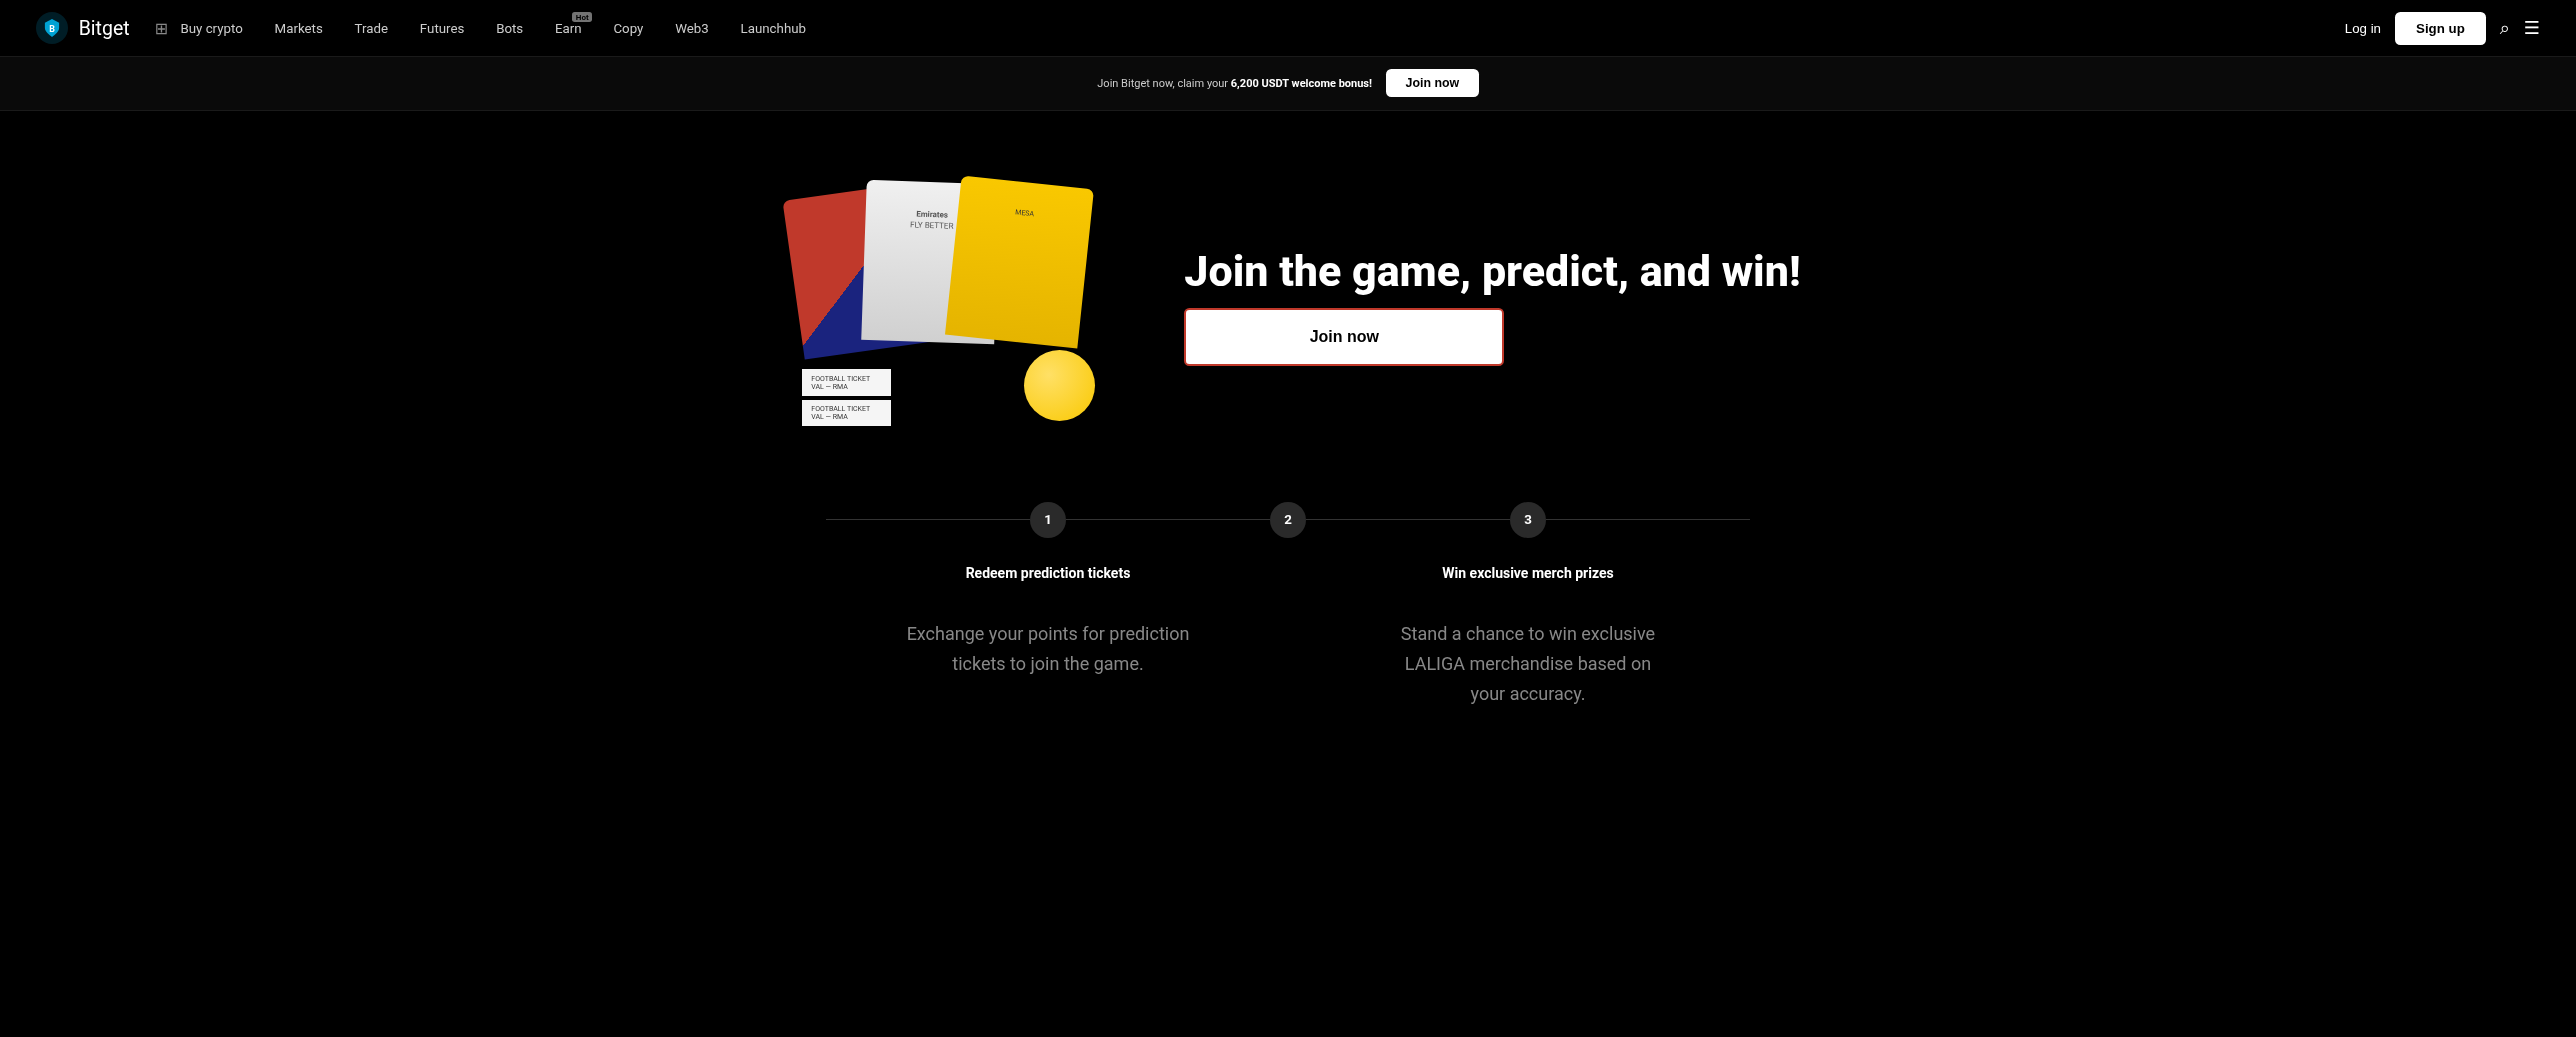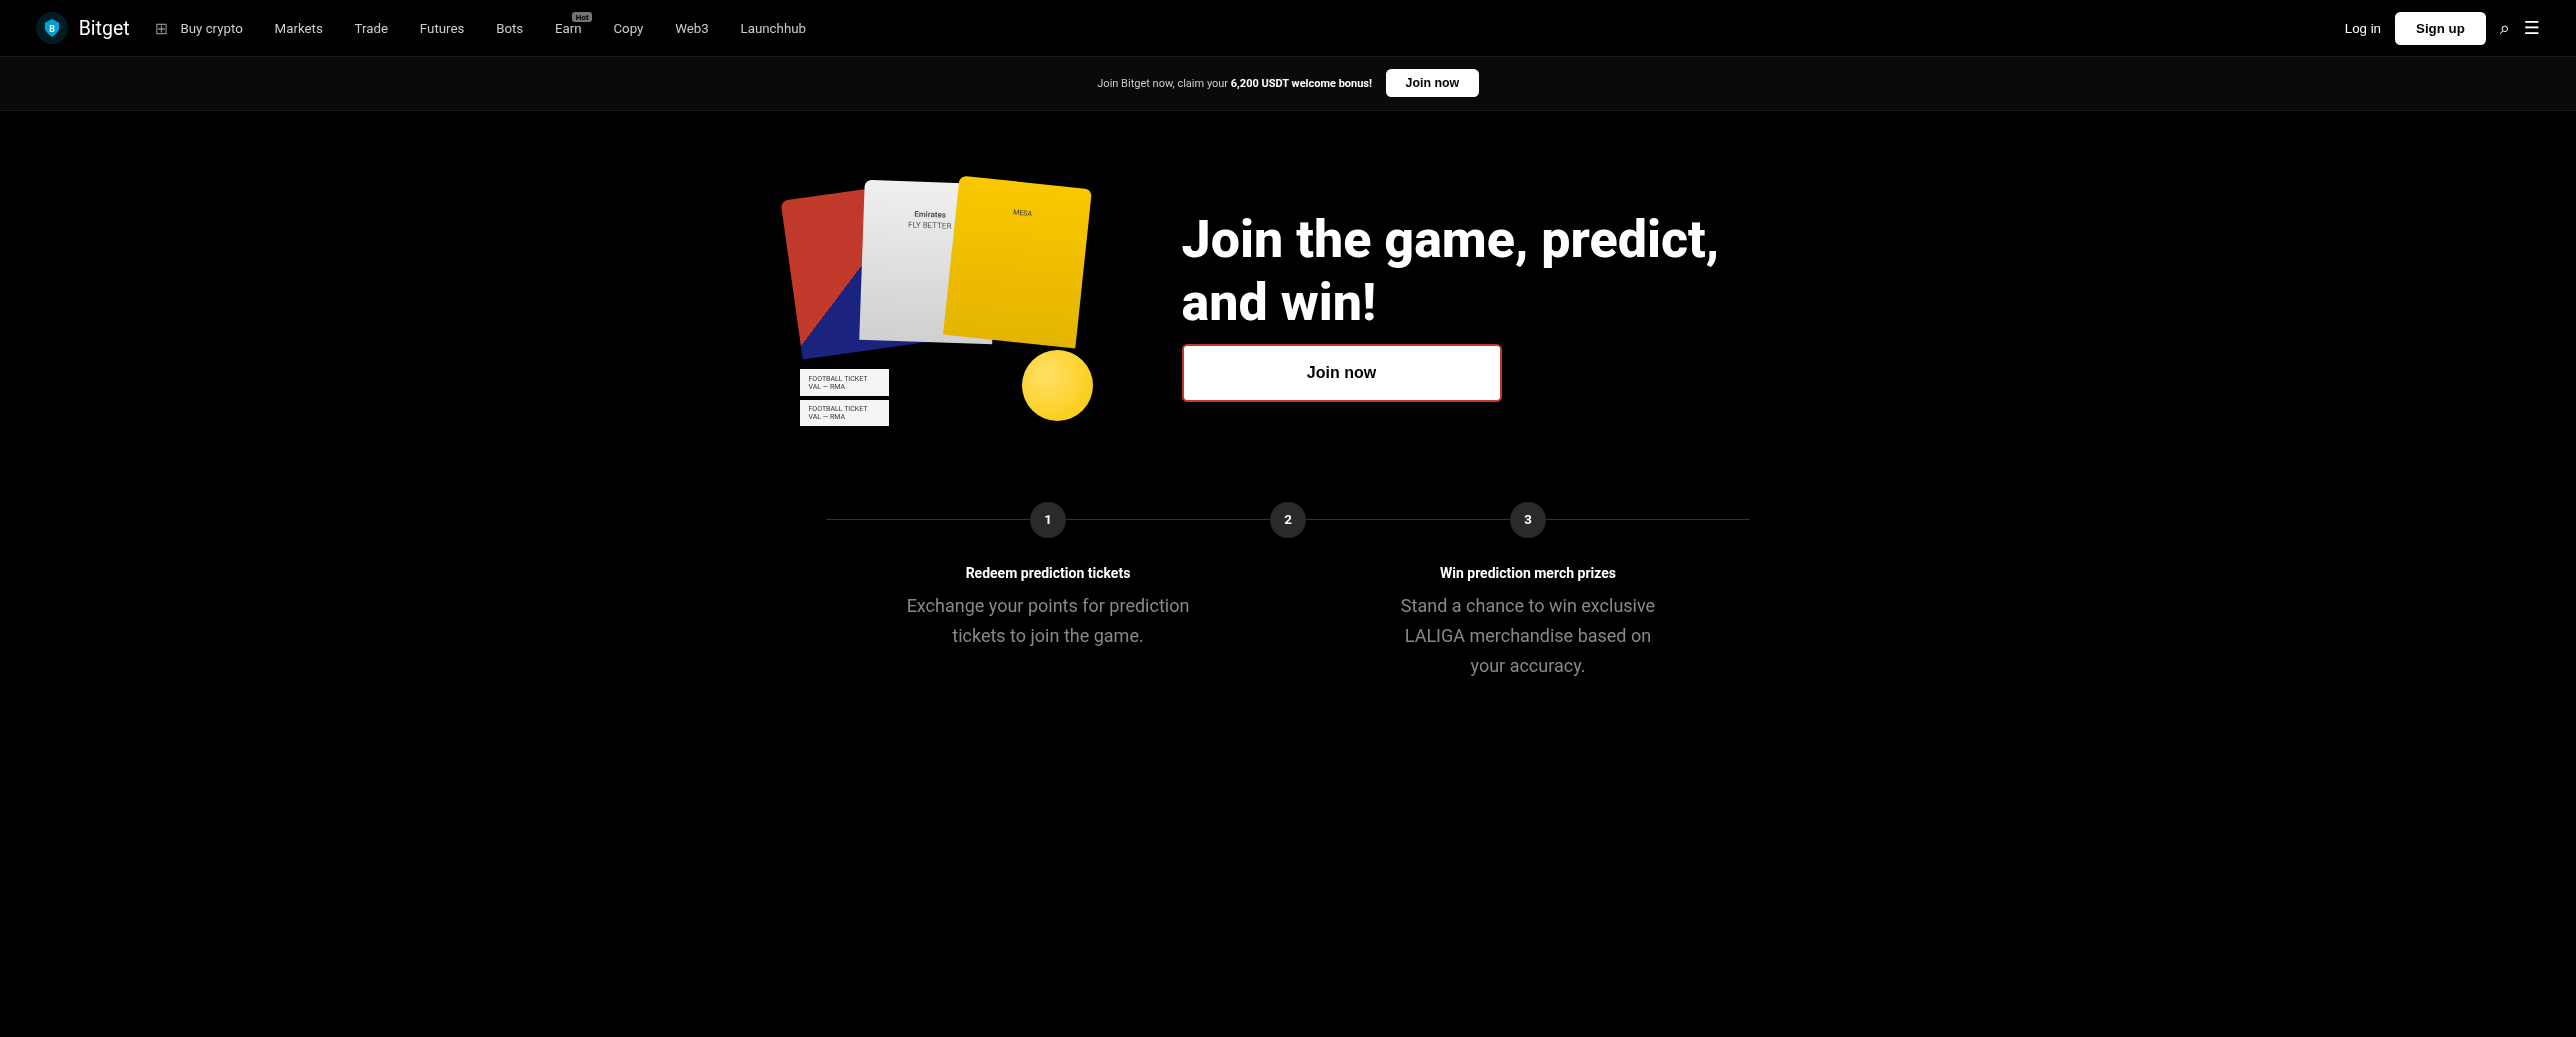--- a/index.html
+++ b/index.html
@@ -204,21 +204,21 @@
       border-radius: 50%;
       background: radial-gradient(circle at 35% 35%, #ffe066, #f9c800);
       z-index: 5;
       box-shadow: 1.8px 1.8px 7px rgba(0,0,0,0.4);
     }
 
     .hero-content {
       max-width: 622px;
     }
     .hero-title {
-      font-size: 52px;
+      font-size: 43px;
       font-weight: 800;
       line-height: 1.2;
       color: #fff;
       margin-bottom: 10px;
     }
     .hero-desc {
       font-size: 15px;
       color: #aaa;
       line-height: 1.7;
       margin-bottom: 32px;
@@ -283,20 +283,21 @@
       margin: 0 auto;
       padding: 0 53px;
     }
     .step-block {
       flex: 1;
       display: flex;
       flex-direction: column;
       align-items: center;
       text-align: center;
       padding: 0 18px;
+      gap: 28px;
     }
     .step-block .step-title {
       font-size: 14px;
       font-weight: 700;
       color: #fff;
       margin-bottom: 10.7px;
     }
     .step-block .step-desc {
       font-size: 18px;
       color: #888;
@@ -391,18 +392,18 @@
     <div class="tl-dot">3</div>
     <div class="tl-line"></div>
   </div>
 
   <div class="steps-content">
     <div class="step-block">
       <div class="step-title">Redeem prediction tickets</div>
       <div class="step-desc">Exchange your points for prediction tickets to join the game.</div>
     </div>
     <div class="step-block">
-      <div class="step-title">Win prediction merch prizes</div>
+      <div class="step-title">Win exclusive merch prizes</div>
       <div class="step-desc">Stand a chance to win exclusive LALIGA merchandise based on your accuracy.</div>
     </div>
   </div>
 </section>
 
 
 </body></html>

